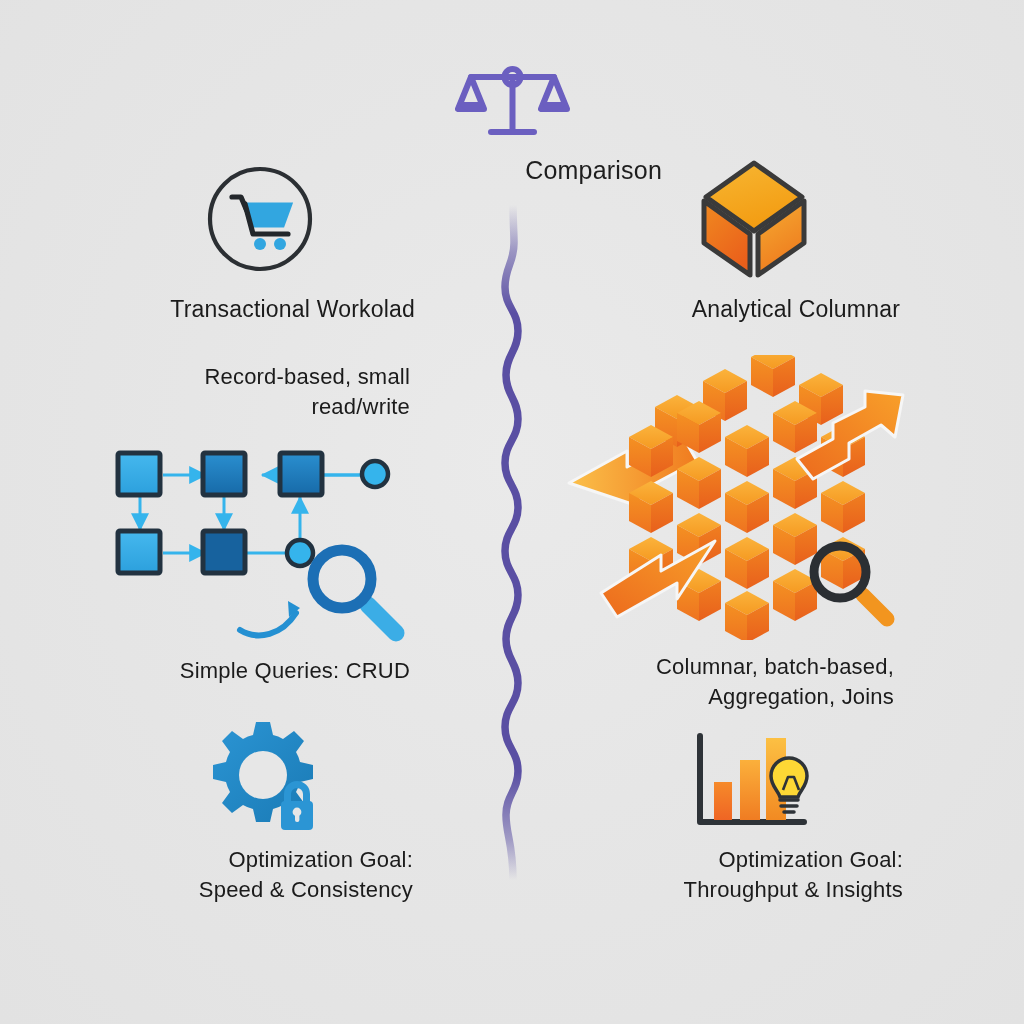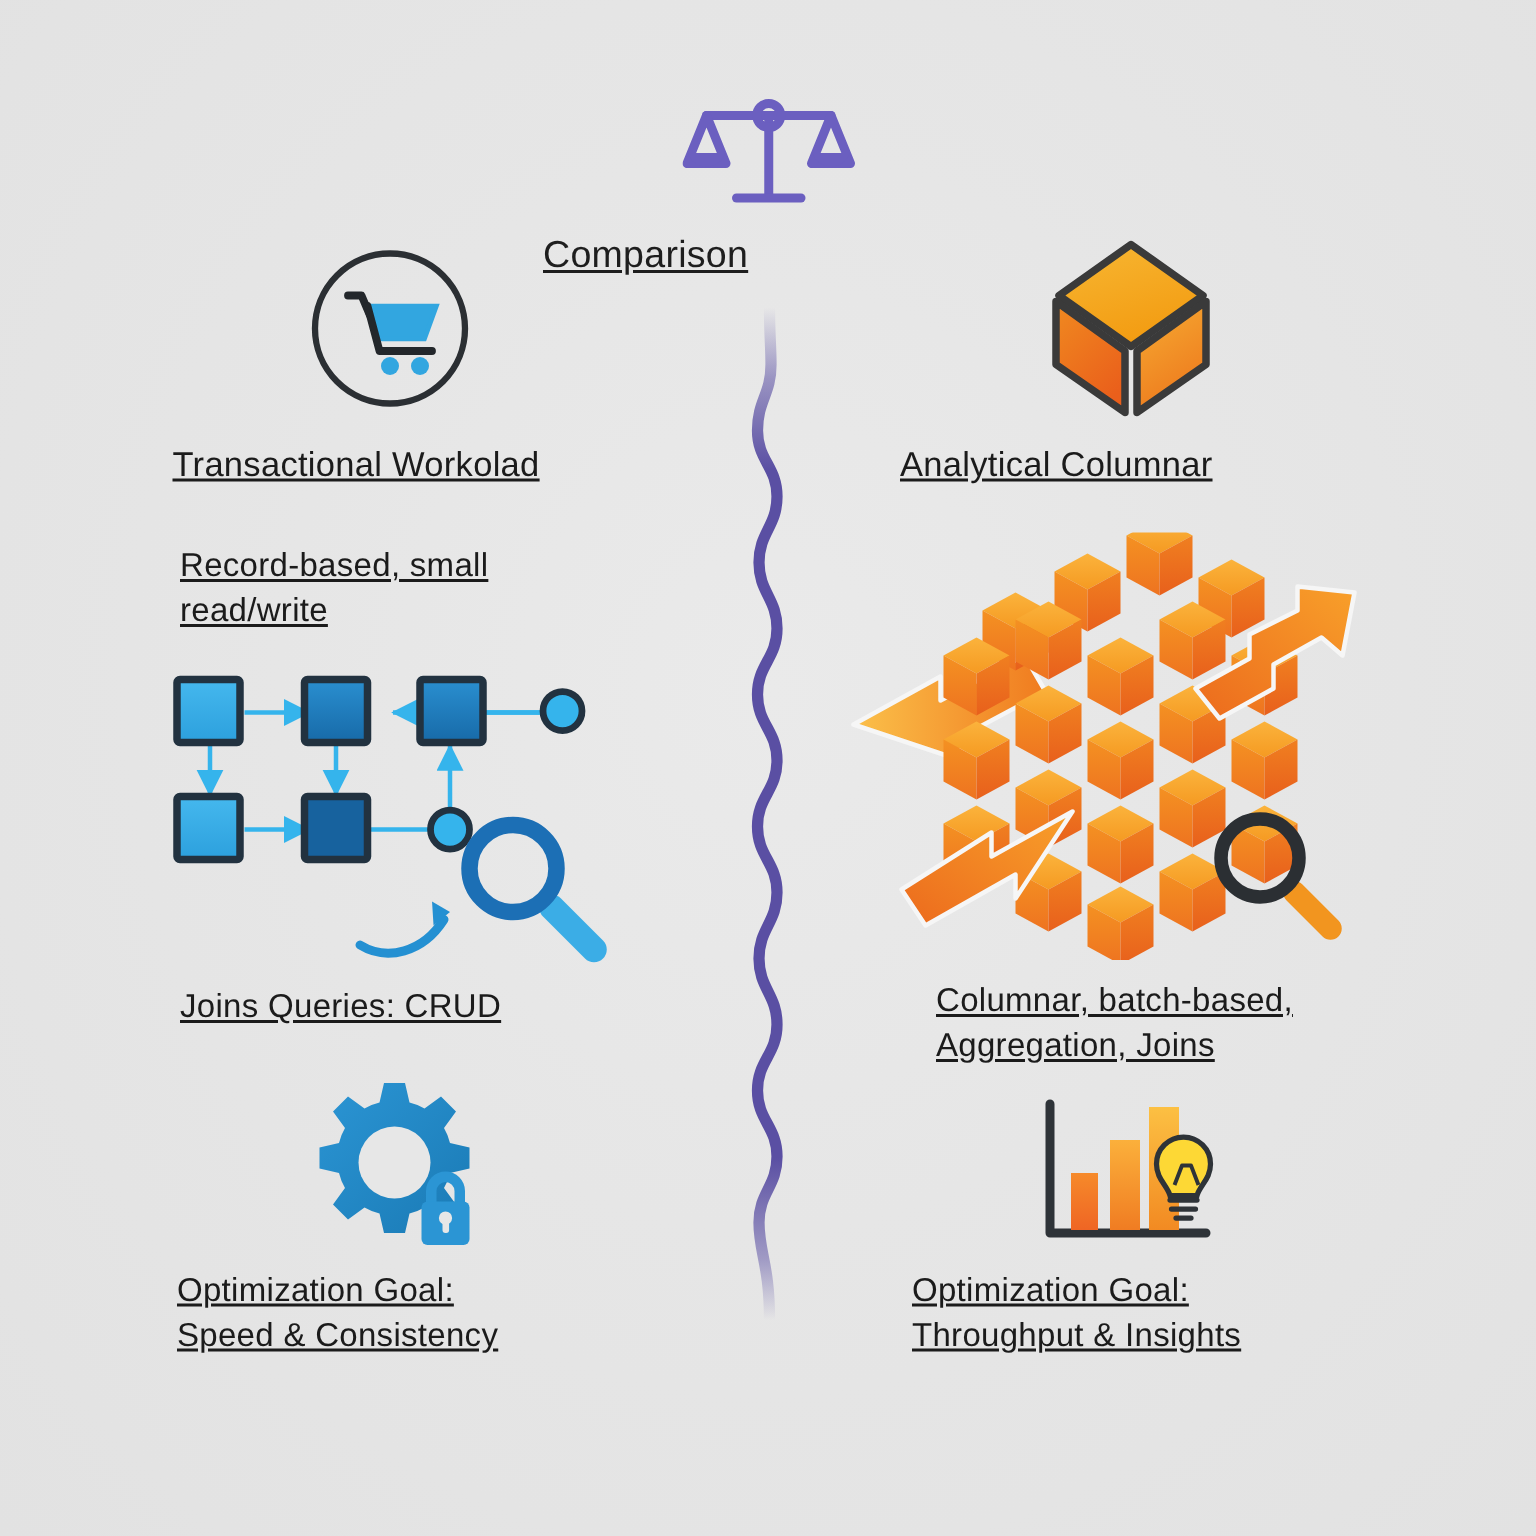--- a/index.html
+++ b/index.html
@@ -5,31 +5,31 @@
   html,body{margin:0;padding:0;}
   body{
     width:1024px;height:1024px;
     background:#e5e5e5;
     font-family:"Liberation Sans","DejaVu Sans",sans-serif;
     overflow:hidden;
   }
   #stage{position:relative;width:1024px;height:1024px;
     background:radial-gradient(ellipse at 50% 45%, #eaeaea 0%, #e6e6e6 45%, #e2e2e2 100%);}
 
-  .txt{position:absolute;text-align:left;color:#1b1b1b;
-       font-size:22px;line-height:30px;letter-spacing:.2px;white-space:pre-line;text-decoration:underline;}
+  .txt{position:absolute;text-align:right;color:#1b1b1b;
+       font-size:22px;line-height:30px;letter-spacing:.2px;white-space:pre-line;}
 
   
   #comparison-label{left:362px;top:155px;width:300px;font-size:25px;color:#1e1e1e;}
 
   
   #left-title{left:115px;top:294px;width:300px;font-size:23px;}
   #right-title{left:600px;top:294px;width:300px;font-size:23px;}
   #left-desc{left:120px;top:362px;width:290px;}
-  #right-desc{left:624px;top:652px;width:290px;}
+  #right-desc{left:604px;top:652px;width:290px;}
   #left-queries{left:120px;top:656px;width:290px;}
   #left-goal{left:118px;top:845px;width:295px;}
   #right-goal{left:608px;top:845px;width:295px;}
 
   .icon-abs{position:absolute;}
 
   
   #cart-icon{left:205px;top:164px;width:110px;height:110px;}
   
   #cube-icon{left:690px;top:155px;width:128px;height:128px;}
@@ -145,21 +145,21 @@
 
     <path d="M130 195 C148 206 172 200 186 178" fill="none" stroke="#2490d2" stroke-width="6" stroke-linecap="round"></path>
     <path d="M178 166 L190 173 L179 182 Z" fill="#2490d2"></path>
 
     <g>
       <line x1="258" y1="170" x2="286" y2="198" stroke="#3bade6" stroke-width="17" stroke-linecap="round"></line>
       <circle cx="232" cy="144" r="29" fill="none" stroke="#1c6fb5" stroke-width="11"></circle>
     </g>
   </svg>
 
-  <div class="txt" id="left-queries">Joins Queries: CRUD</div>
+  <div class="txt" id="left-queries">Simple Queries: CRUD</div>
 
   <svg class="icon-abs" id="gear-lock-icon" viewBox="0 0 124 116">
     <defs>
       <linearGradient id="gearG" x1="0" y1="0" x2="1" y2="1">
         <stop offset="0%" stop-color="#2b95d4"></stop>
           <stop offset="100%" stop-color="#1a7ab5"></stop>
       </linearGradient>
     </defs>
     <g fill="url(#gearG)">
       <path d="M54 2 h14 l3 13 a36 36 0 0 1 10 4 l11-8 10 10 -8 11 a36 36 0 0 1 4 10 l13 3 v14 l-13 3

